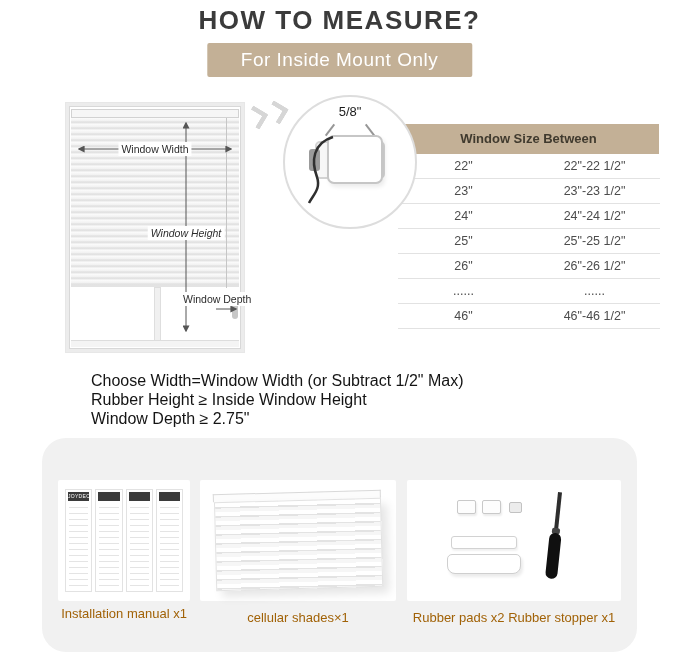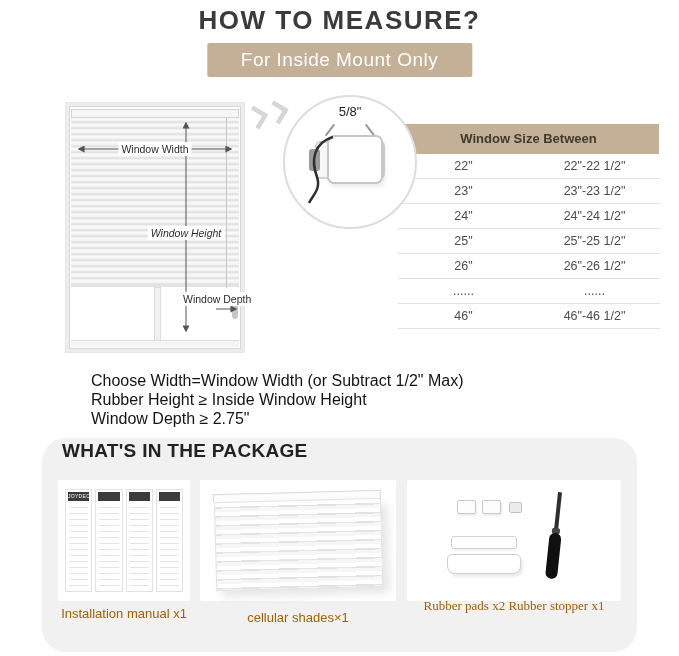--- a/index.html
+++ b/index.html
@@ -64,21 +64,21 @@
     background:var(--panel-gray,#f1f1f1);border-radius:24px;}
   .package-heading{position:absolute;left:20px;top:2px;margin:0;font-size:19px;font-weight:bold;
     color:#222;letter-spacing:.3px;}
   .pkg-box{position:absolute;top:42px;height:121px;background:#fff;border-radius:2px;}
   .pkg-box-1{left:16px;width:132px;}
   .pkg-box-2{left:158px;width:196px;}
   .pkg-box-3{left:365px;width:214px;}
   .pkg-label{position:absolute;font-size:13px;color:#a16207;text-align:center;line-height:16px;}
   .pkg-label-1{left:16px;top:168px;width:132px;}
   .pkg-label-2{left:158px;top:172px;width:196px;}
-  .pkg-label-3{left:365px;top:160px;width:214px;font-family:Liberation Serif, serif;}
+  .pkg-label-3{left:365px;top:172px;width:214px;}
   
   .manual{display:flex;gap:3px;padding:9px 7px;height:121px;box-sizing:border-box;}
   .manual-page{flex:1;border:1px solid #e2e2e2;background:#fff;position:relative;overflow:hidden;}
   .manual-head{height:9px;background:#3b3b3b;margin:2px 2px 3px;}
   .manual-brand{height:9px;background:#3b3b3b;color:#fff;font-size:5px;line-height:9px;text-align:center;
     margin:2px 2px 3px;letter-spacing:.3px;overflow:hidden;}
   .manual-lines{position:absolute;left:3px;right:3px;top:17px;bottom:3px;
     background:repeating-linear-gradient(180deg,#e4e4e4 0 1.5px,transparent 1.5px 6px);}
   
   .shade{position:absolute;left:14px;top:12px;width:168px;height:97px;transform:rotate(-1.5deg);}
@@ -190,21 +190,20 @@
       </div>
   </div>
 
   <div class="notes">
     <div class="note">Choose Width=Window Width (or Subtract 1/2" Max)</div>
     <div class="note">Rubber Height ≥ Inside Window Height</div>
     <div class="note">Window Depth ≥ 2.75"</div>
   </div>
 
   <div class="package-panel">
-    <h2 class="package-heading">WHAT'S IN THE PACKAGE</h2>
 
     <div class="pkg-box pkg-box-1">
       <div class="manual">
         <div class="manual-page">
           <div class="manual-brand">JOYDECO</div>
           <div class="manual-lines"></div>
         </div>
         <div class="manual-page">
           <div class="manual-head"></div>
           <div class="manual-lines"></div>

